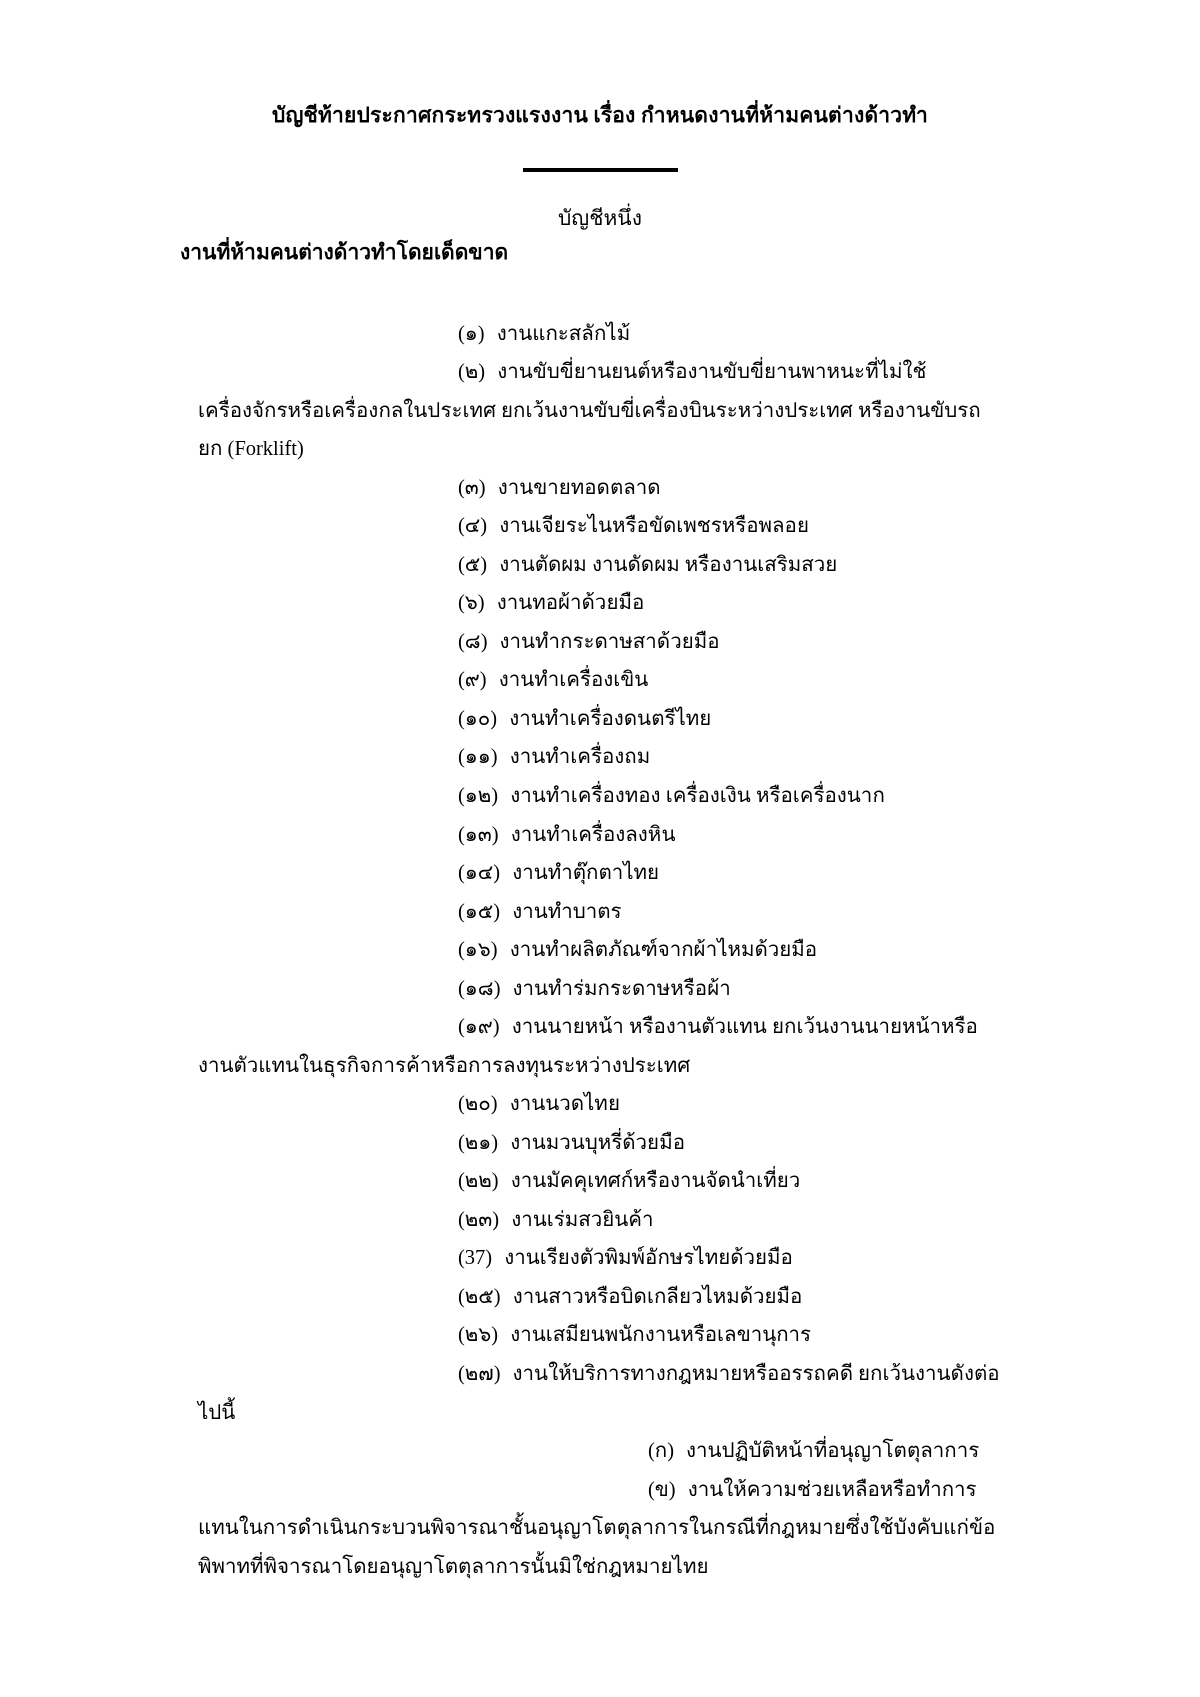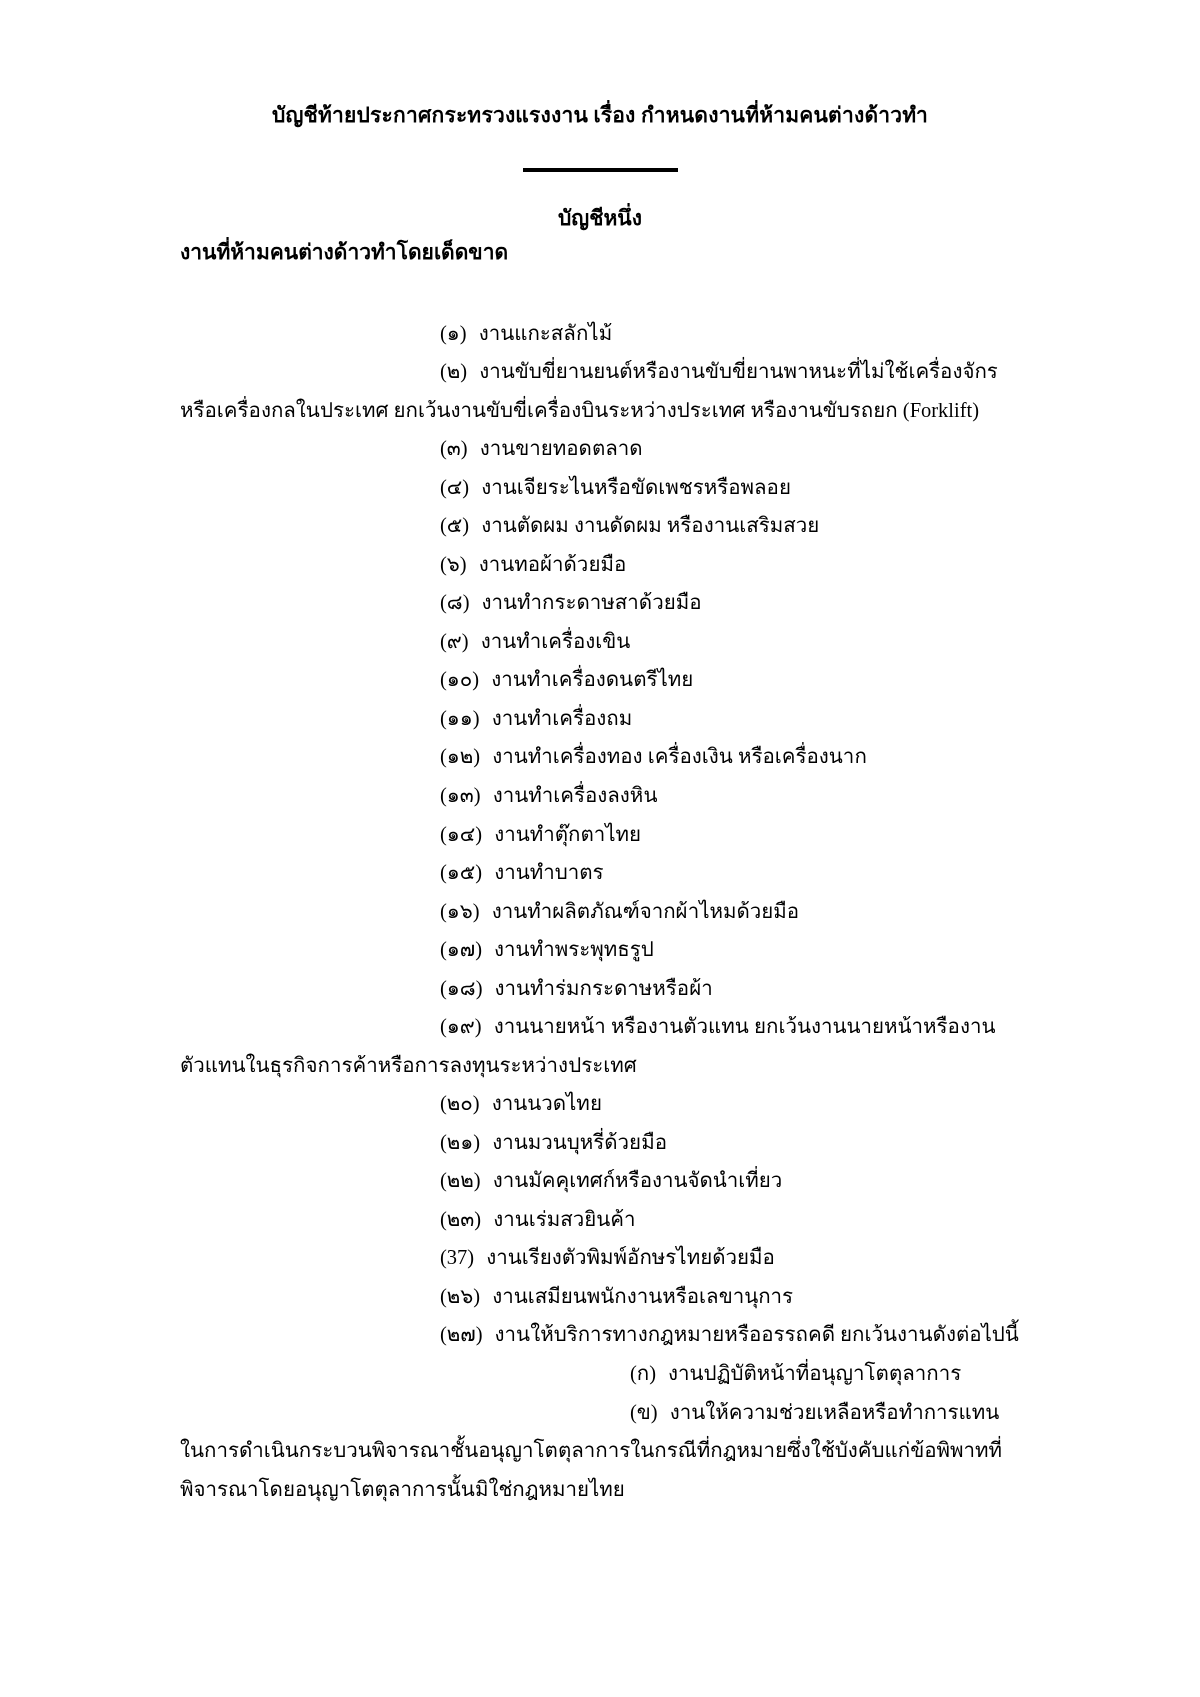--- a/index.html
+++ b/index.html
@@ -35,32 +35,32 @@
     margin-bottom: 30px;
   }
   .rule {
     width: 155px;
     height: 4px;
     background: #000000;
   }
   .section-heading {
     text-align: center;
     font-size: 21px;
-    font-weight: bold;
+    font-weight: normal;
     line-height: 1.6;
     margin: 0;
   }
   .section-sub {
     font-size: 21px;
     font-weight: bold;
     line-height: 1.6;
     margin: 0 0 44px 0;
   }
   .list {
-    margin: 0;
+    margin: 18px;
     padding: 0;
   }
   .item {
     position: relative;
     font-size: 20.5px;
     line-height: 1.88;
     text-align: left;
     margin: 0;
     text-indent: 0;
   }
@@ -107,27 +107,27 @@
       <p class="item indent-1"><span class="marker">(๖)</span><span class="item-body gap">งานทอผ้าด้วยมือ</span></p>
       <p class="item indent-1"><span class="marker">(๘)</span><span class="item-body gap">งานทำกระดาษสาด้วยมือ</span></p>
       <p class="item indent-1"><span class="marker">(๙)</span><span class="item-body gap">งานทำเครื่องเขิน</span></p>
       <p class="item indent-1"><span class="marker">(๑๐)</span><span class="item-body gap">งานทำเครื่องดนตรีไทย</span></p>
       <p class="item indent-1"><span class="marker">(๑๑)</span><span class="item-body gap">งานทำเครื่องถม</span></p>
       <p class="item indent-1"><span class="marker">(๑๒)</span><span class="item-body gap">งานทำเครื่องทอง เครื่องเงิน หรือเครื่องนาก</span></p>
       <p class="item indent-1"><span class="marker">(๑๓)</span><span class="item-body gap">งานทำเครื่องลงหิน</span></p>
       <p class="item indent-1"><span class="marker">(๑๔)</span><span class="item-body gap">งานทำตุ๊กตาไทย</span></p>
       <p class="item indent-1"><span class="marker">(๑๕)</span><span class="item-body gap">งานทำบาตร</span></p>
       <p class="item indent-1"><span class="marker">(๑๖)</span><span class="item-body gap">งานทำผลิตภัณฑ์จากผ้าไหมด้วยมือ</span></p>
-      <p class="item indent-1"><span class="marker">(๑๗)</span><span class="item-body gap">งานทำพระพุทธรูป</span></p>
       <p class="item indent-1"><span class="marker">(๑๘)</span><span class="item-body gap">งานทำร่มกระดาษหรือผ้า</span></p>
       <p class="item indent-1"><span class="marker">(๑๙)</span><span class="item-body gap">งานนายหน้า หรืองานตัวแทน ยกเว้นงานนายหน้าหรืองานตัวแทนในธุรกิจการค้าหรือการลงทุนระหว่างประเทศ</span></p>
       <p class="item indent-1"><span class="marker">(๒๐)</span><span class="item-body gap">งานนวดไทย</span></p>
       <p class="item indent-1"><span class="marker">(๒๑)</span><span class="item-body gap">งานมวนบุหรี่ด้วยมือ</span></p>
       <p class="item indent-1"><span class="marker">(๒๒)</span><span class="item-body gap">งานมัคคุเทศก์หรืองานจัดนำเที่ยว</span></p>
       <p class="item indent-1"><span class="marker">(๒๓)</span><span class="item-body gap">งานเร่มสวยินค้า</span></p>
       <p class="item indent-1"><span class="marker">(37)</span><span class="item-body gap">งานเรียงตัวพิมพ์อักษรไทยด้วยมือ</span></p>
+      <p class="item indent-1"><span class="marker">(๒๕)</span><span class="item-body gap">งานสาวหรือบิดเกลียวไหมด้วยมือ</span></p>
       <p class="item indent-1"><span class="marker">(๒๖)</span><span class="item-body gap">งานเสมียนพนักงานหรือเลขานุการ</span></p>
       <p class="item indent-1"><span class="marker">(๒๗)</span><span class="item-body gap">งานให้บริการทางกฎหมายหรืออรรถคดี ยกเว้นงานดังต่อไปนี้</span></p>
       <p class="item indent-2"><span class="marker">(ก)</span><span class="item-body gap">งานปฏิบัติหน้าที่อนุญาโตตุลาการ</span></p>
       <p class="item indent-2"><span class="marker">(ข)</span><span class="item-body gap">งานให้ความช่วยเหลือหรือทำการแทนในการดำเนินกระบวนพิจารณาชั้นอนุญาโตตุลาการในกรณีที่กฎหมายซึ่งใช้บังคับแก่ข้อพิพาทที่พิจารณาโดยอนุญาโตตุลาการนั้นมิใช่กฎหมายไทย</span></p>
     </div>
 
 </div>
 
 </body></html>

